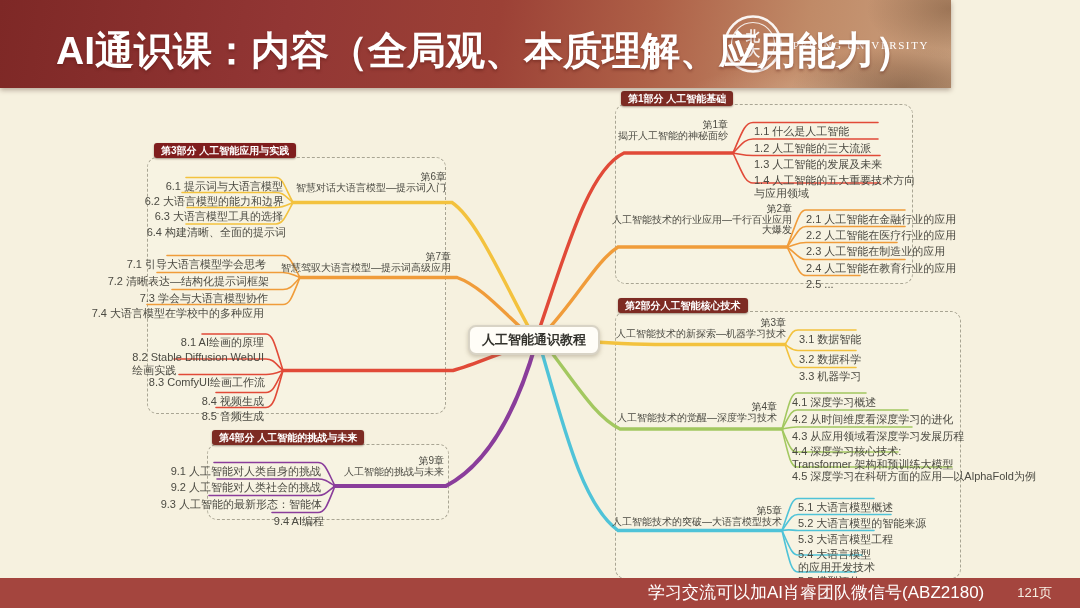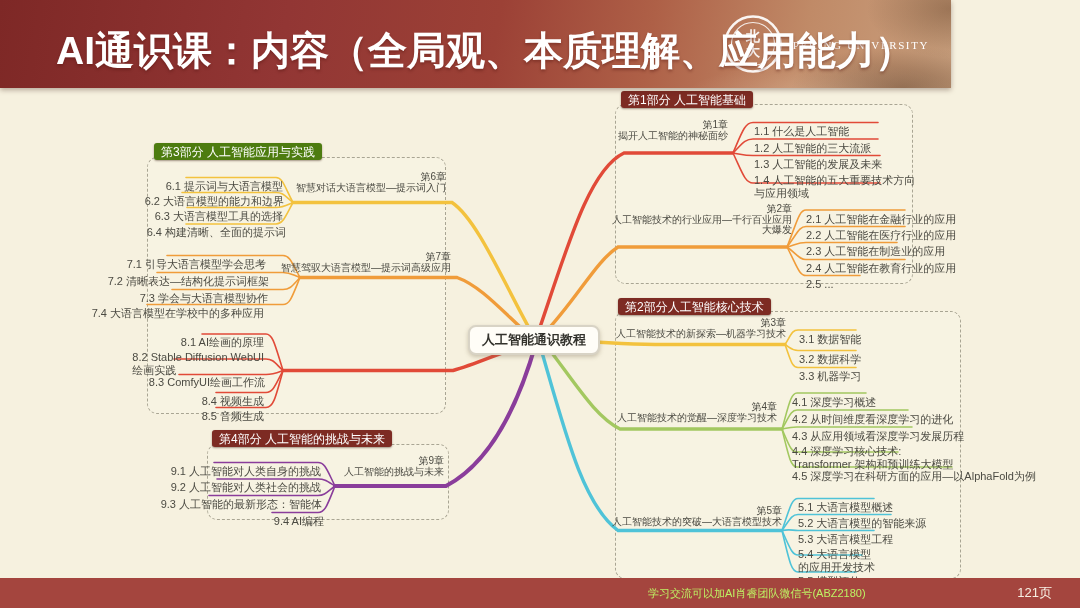--- a/index.html
+++ b/index.html
@@ -16,26 +16,26 @@
   .title{position:absolute;left:56px;top:24px;z-index:3;color:#FFFFFF;font-size:39px;
     font-weight:bold;white-space:pre;letter-spacing:0px;text-shadow:0 2px 3px rgba(80,20,15,.4);}
   .logo{position:absolute;right:22px;top:14px;z-index:2;display:flex;align-items:center;}
   .seal{width:60px;height:60px;margin-right:10px;}
   .logo-cn{color:#fff;font-size:27px;font-weight:bold;font-family:"Liberation Serif","DejaVu Serif",serif;
     letter-spacing:4px;white-space:pre;text-shadow:0 1px 2px rgba(80,20,15,.4);}
   .logo-en{color:#fff;font-size:11px;letter-spacing:1.6px;white-space:pre;
     font-family:"Liberation Serif","DejaVu Serif",serif;margin-top:2px;}
   
   .footer{position:absolute;left:0;bottom:0;width:1080px;height:30px;z-index:10;background:#A4453E;}
-  .footer-note{position:absolute;left:648px;top:0;line-height:30px;color:#bef264;font-size:11px;white-space:pre;}
+  .footer-note{position:absolute;left:648px;top:0;line-height:30px;color:#ffffff;font-size:17px;white-space:pre;}
   .page-num{position:absolute;right:28px;top:0;line-height:30px;color:#F7EFE3;font-size:13px;white-space:pre;}
   
   .links{position:absolute;left:0;top:0;width:1080px;height:608px;z-index:1;pointer-events:none;}
   .partbox{position:absolute;border:1px dashed #A9A593;border-radius:10px;z-index:0;background:rgba(250,246,232,.35);}
-  .badge{position:absolute;z-index:2;color:#fff;font-size:12px;font-weight:normal;line-height:1;
+  .badge{position:absolute;z-index:2;color:#fff;font-size:10px;font-weight:bold;line-height:1;
     padding:2.5px 7px;border-radius:3px;white-space:pre;box-shadow:0 1px 2px rgba(60,30,20,.45);}
   .chapter{position:absolute;z-index:2;transform:translateX(-50%);text-align:right;
     font-size:10px;line-height:1.07;color:#4B4A42;white-space:pre;}
   .topic{position:absolute;z-index:2;font-size:11px;line-height:1.14;color:#4B4A42;white-space:pre;margin-top:15px;}
   .t-l{text-align:right;}
   .t-l.align-left{text-align:left;}
   .center-node{position:absolute;left:468px;top:325px;width:128px;height:26px;z-index:3;
     background:#FFFDF7;border:2px solid #D8D3C5;border-radius:8px;
     display:flex;align-items:center;justify-content:center;
     font-size:13px;font-weight:bold;color:#33322C;white-space:pre;
@@ -142,21 +142,21 @@
     </g>
   </svg>
 
   <div class="partbox" style="left:615px;top:104px;width:296px;height:178px"></div>
   <div class="partbox" style="left:615px;top:311px;width:344px;height:266px"></div>
   <div class="partbox" style="left:147px;top:157px;width:297px;height:255px"></div>
   <div class="partbox" style="left:207px;top:444px;width:240px;height:74px"></div>
 
   <div class="badge" style="left: 621px; top: 91px; background: rgb(125, 43, 35);">第1部分 人工智能基础</div>
   <div class="badge" style="left: 618px; top: 298px; background: rgb(125, 43, 35);">第2部分人工智能核心技术</div>
-  <div class="badge" style="left: 154px; top: 143px; background: #4d7c0f; text-align: center;">第3部分 人工智能应用与实践</div>
+  <div class="badge" style="left: 154px; top: 143px; background: #7f1d1d; text-align: center;">第3部分 人工智能应用与实践</div>
   <div class="badge" style="left: 212px; top: 430px; background: rgb(125, 43, 35);">第4部分 人工智能的挑战与未来</div>
 
   <div class="chapter" style="left:673px;top:120px">第1章
 揭开人工智能的神秘面纱</div>
   <div class="chapter" style="left:702px;top:204px">第2章
 人工智能技术的行业应用—千行百业应用
 大爆发</div>
   <div class="chapter" style="left:701px;top:318px">第3章
 人工智能技术的新探索—机器学习技术</div>
   <div class="chapter" style="left:697px;top:402px">第4章

